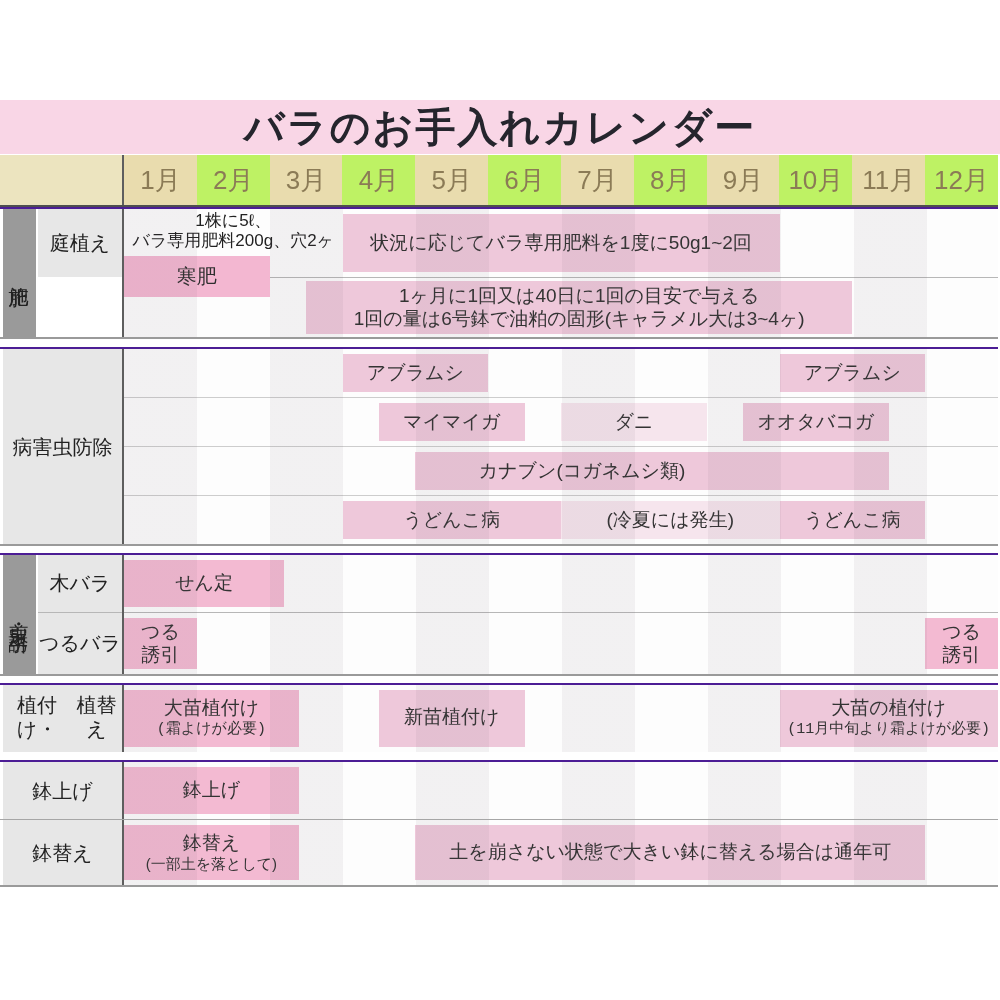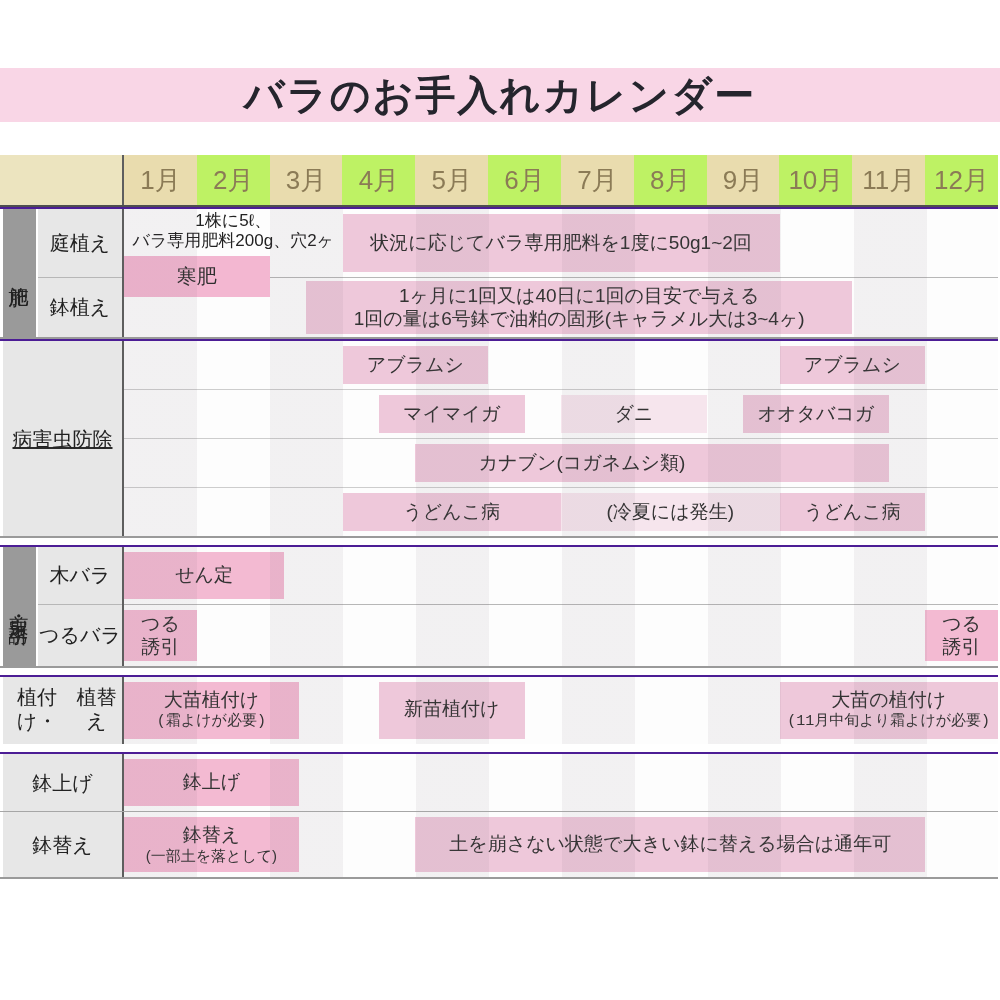--- a/index.html
+++ b/index.html
@@ -1,20 +1,20 @@
 <!DOCTYPE html>
 <html><head>
 <meta charset="utf-8">
 <style>
   html,body{margin:0;padding:0;background:#ffffff;}
   body{font-family:"Liberation Sans","DejaVu Sans",sans-serif;color:#2b2b2b;}
   #stage{position:relative;width:1000px;height:1000px;background:#fff;overflow:hidden;}
 
   
-  .title-band{position:absolute;left:0;top:68px;width:1000px;height:54px;
+  .title-band{position:absolute;left:0;top:100px;width:1000px;height:54px;
     background:#f9d6e6;display:flex;align-items:center;justify-content:center;}
   .title-band h1{margin:0;font-size:40px;font-weight:bold;color:#25252d;letter-spacing:2px;}
 
   
   #table{position:absolute;left:0;top:155px;width:998px;}
 
   
   .mhead{display:flex;height:50px;border-bottom:2px solid #4f4f4f;}
   .mhead .corner{width:122px;background:#ece4bf;}
   .mhead .mcells{display:flex;width:876px;border-left:2px solid #5e5e5e;box-sizing:border-box;}
@@ -57,21 +57,21 @@
   .bar.none .l1,.bar.none .lsmall{font-size:17px;}
   .bar.big2{top:3px;bottom:3px;}
   .overlay-bar{position:absolute;z-index:4;display:flex;align-items:center;justify-content:center;
     background:#f3b7d1;font-size:20px;color:#2f2f2f;}
   .sec-sehi .overlay-bar{top:47px;height:41px;}
 
   
   .sec-sehi  .rr:nth-child(1){height:68px;}
   .sec-sehi  .rr:nth-child(2){height:59px;}
   .sec-pest  .rr{height:48px;}
-  .sec-pest{text-decoration:underline;}
+  .sec-pest{margin-top:8px;}
   .sec-sentei .rr:nth-child(1){height:57px;}
   .sec-sentei .rr:nth-child(2){height:61px;}
   .sec-sentei{margin-top:7px;}
   .sec-uetsuke .rr{height:67px;}
   .sec-uetsuke{margin-top:7px;border-bottom:none;font-family:Liberation Mono, monospace;}
   .sec-samusa .rr{height:55px;}
   .sec-samusa{border-top:1px solid #a6a6a6;}
   .sec-hachiage .rr{height:57px;}
   .sec-hachiage{margin-top:8px;border-bottom:none;}
   .sec-hachigae .rr{height:65px;}
@@ -102,21 +102,20 @@
           <div class="mcell">11月</div>
           <div class="mcell">12月</div>
         </div>
     </div>
     <div id="sections-host">
         <div class="section sec-sehi">
           <div class="labels">
             <div class="glabel">施肥</div>
             <div class="sublabels">
               <div class="rr">庭植え</div>
-              <div class="rr">鉢植え</div>
             </div>
           </div>
           <div class="chart">
             <div class="rows">
               <div class="rr">
                 <div class="bar none" style="left: 0%; width: 25%;">
                   <div class="txt">
                     <div class="l1">1株に5ℓ、</div>
                     <div class="l1">バラ専用肥料200g、穴2ヶ</div>
                   </div>

